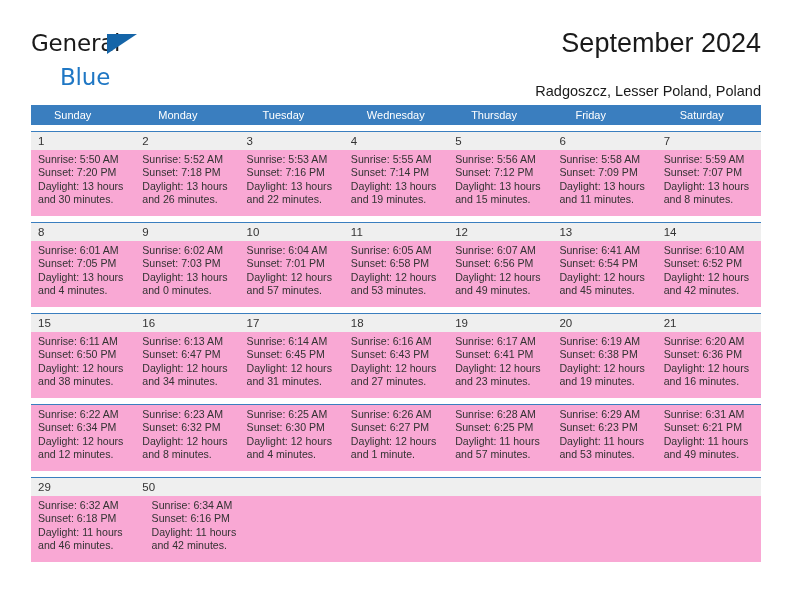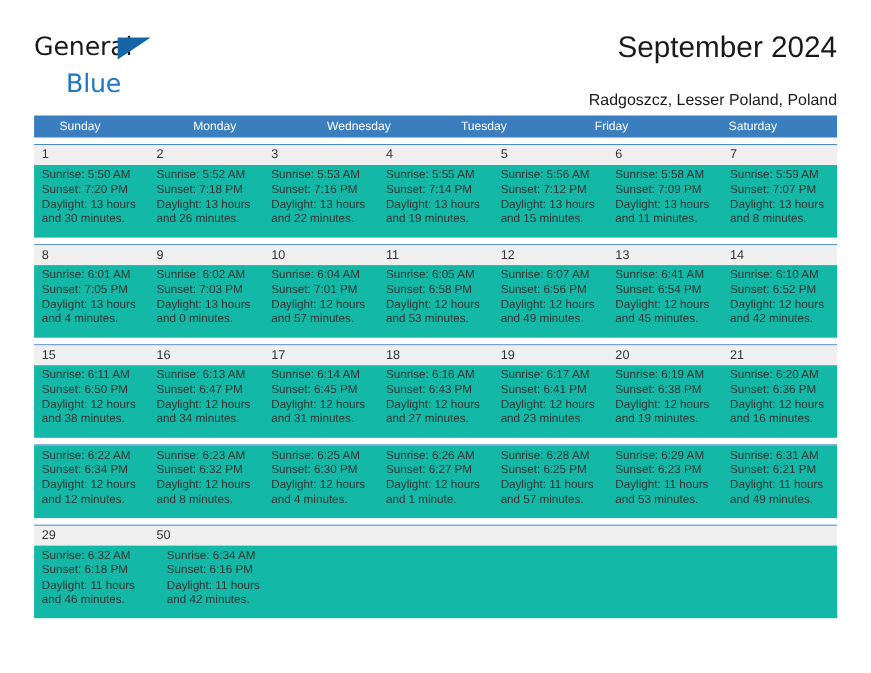--- a/index.html
+++ b/index.html
@@ -134,21 +134,21 @@
     font-size: 11.5px;
     line-height: 18px;
     padding-left: 7px;
     box-sizing: border-box;
     color: #333333;
   }
   .week-body {
     display: flex;
     width: 730px;
     height: 66px;
-    background: #14b8a6;
+    background: #f9a8d4;
   }
   .daycell {
     flex: 1 1 0;
     box-sizing: border-box;
     padding: 3px 6px 0 7px;
   }
   .dayline {
     font-size: 10.6px;
     line-height: 13.3px;
     color: #333333;
@@ -176,22 +176,23 @@
       <div class="cal-subtitle">Radgoszcz, Lesser Poland, Poland</div>
     </div>
 
   </div>
 
   <div class="calendar">
 
     <div class="weekday-row">
       <div class="weekday">Sunday</div>
       <div class="weekday">Monday</div>
+      <div class="weekday">Tuesday</div>
       <div class="weekday">Wednesday</div>
-      <div class="weekday">Tuesday</div>
+      <div class="weekday">Thursday</div>
       <div class="weekday">Friday</div>
       <div class="weekday">Saturday</div>
     </div>
 
     <div class="week">
       <div class="week-numbers">
         <div class="daynum">1</div>
         <div class="daynum">2</div>
         <div class="daynum">3</div>
         <div class="daynum">4</div>

